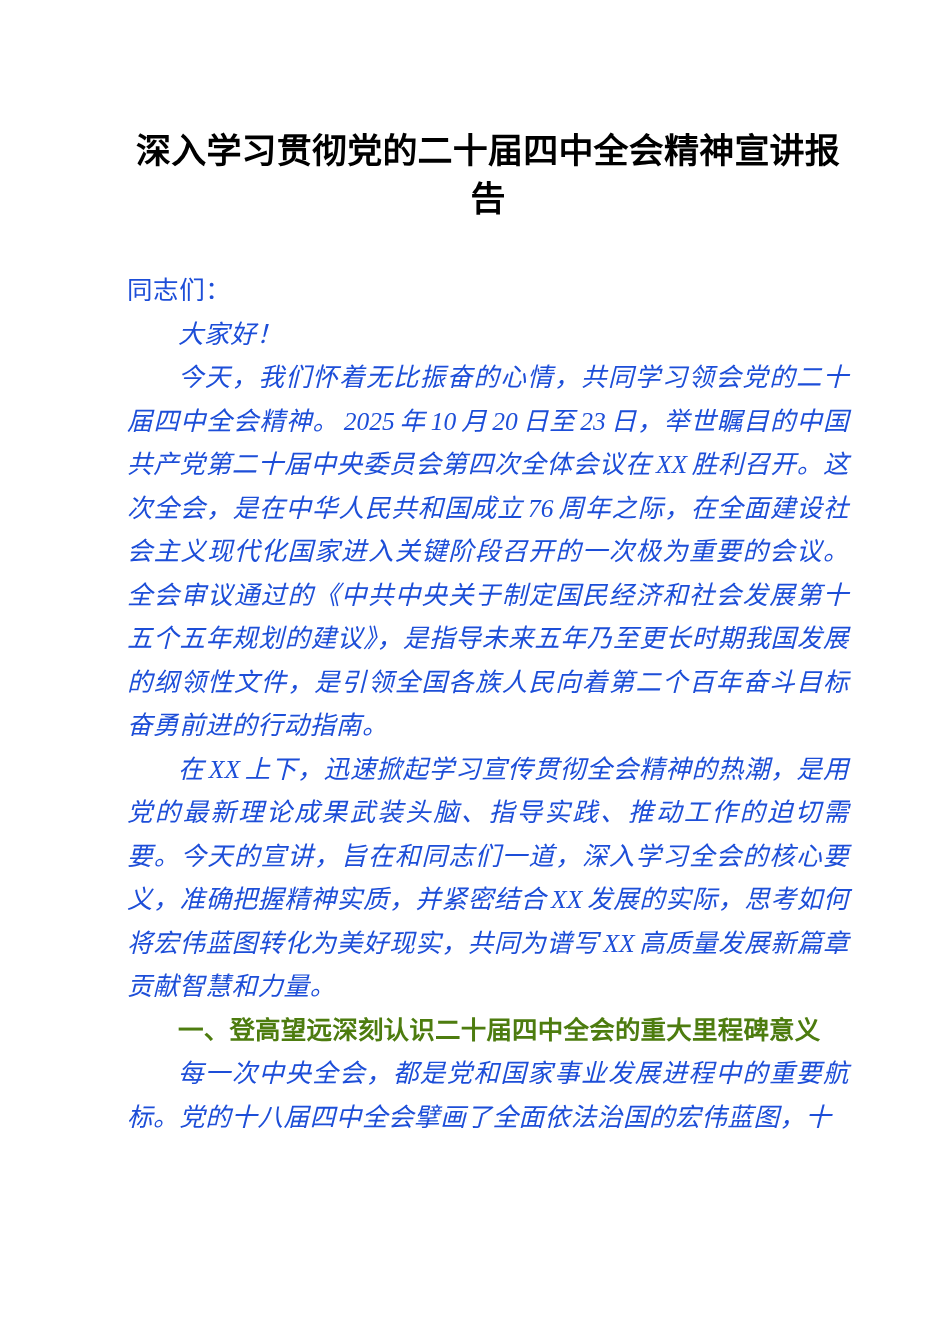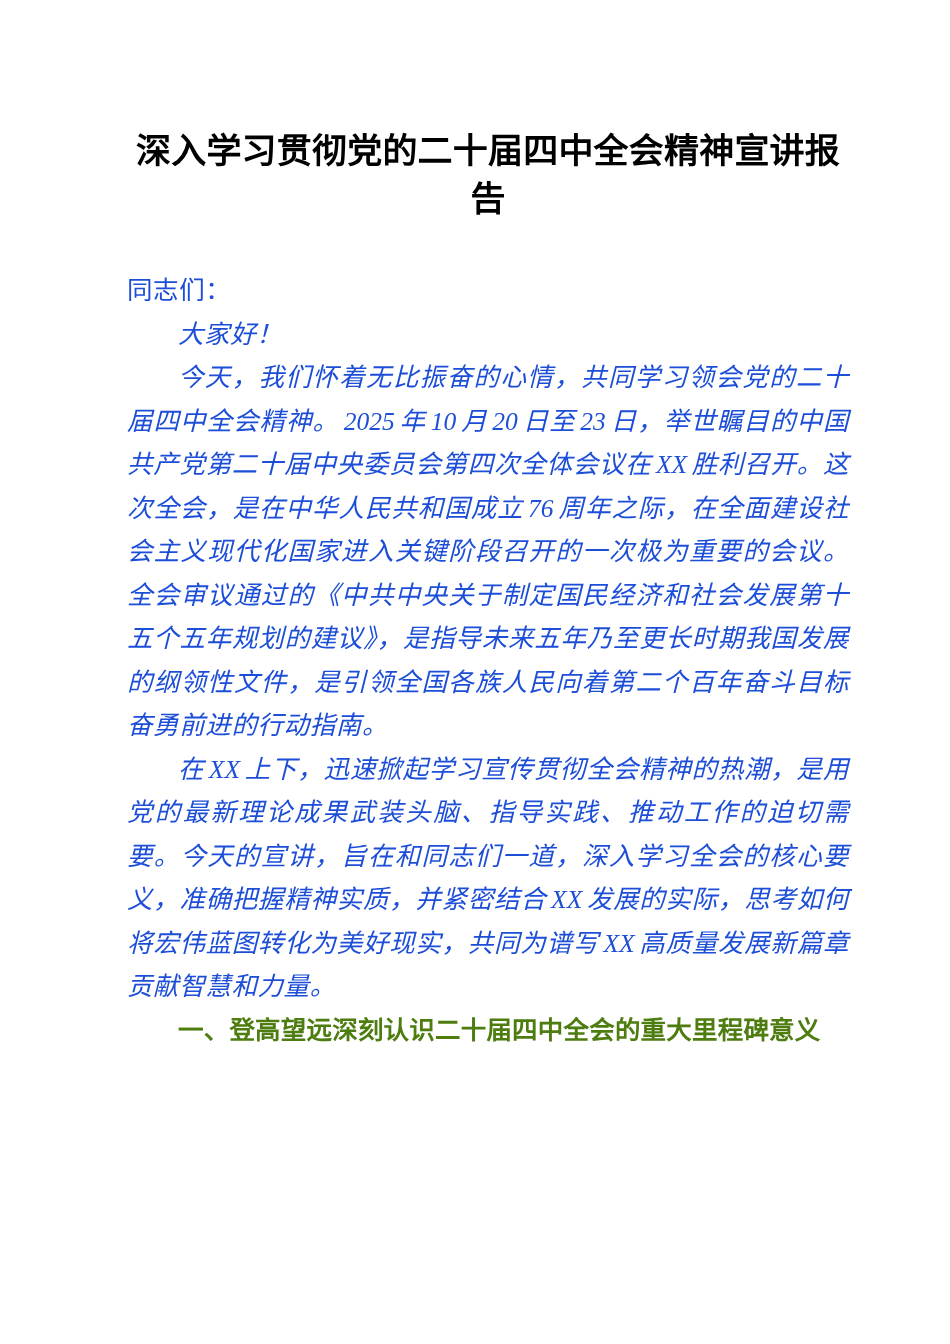--- a/index.html
+++ b/index.html
@@ -93,15 +93,16 @@
     <p class="para para-salutation">同志们：</p>
 
     <p class="para para-indent">大家好！</p>
 
     <p class="para para-indent">今天，我们怀着无比振奋的心情，共同学习领会党的二十届四中全会精神。<span class="lat">2025</span>年<span class="lat">10</span>月<span class="lat">20</span>日至<span class="lat">23</span>日，举世瞩目的中国共产党第二十届中央委员会第四次全体会议在<span class="lat">XX</span>胜利召开。这次全会，是在中华人民共和国成立<span class="lat">76</span>周年之际，在全面建设社会主义现代化国家进入关键阶段召开的一次极为重要的会议。全会审议通过的《中共中央关于制定国民经济和社会发展第十五个五年规划的建议》，是指导未来五年乃至更长时期我国发展的纲领性文件，是引领全国各族人民向着第二个百年奋斗目标奋勇前进的行动指南。</p>
 
     <p class="para para-indent">在<span class="lat">XX</span>上下，迅速掀起学习宣传贯彻全会精神的热潮，是用党的最新理论成果武装头脑、指导实践、推动工作的迫切需要。今天的宣讲，旨在和同志们一道，深入学习全会的核心要义，准确把握精神实质，并紧密结合<span class="lat">XX</span>发展的实际，思考如何将宏伟蓝图转化为美好现实，共同为谱写<span class="lat">XX</span>高质量发展新篇章贡献智慧和力量。</p>
 
     <h2 class="section-heading">一、登高望远深刻认识二十届四中全会的重大里程碑意义</h2>
 
+    <p class="para para-indent">每一次中央全会，都是党和国家事业发展进程中的重要航标。党的十八届四中全会擘画了全面依法治国的宏伟蓝图，十</p>
 
   </div>
 </div>
 
 </body></html>

